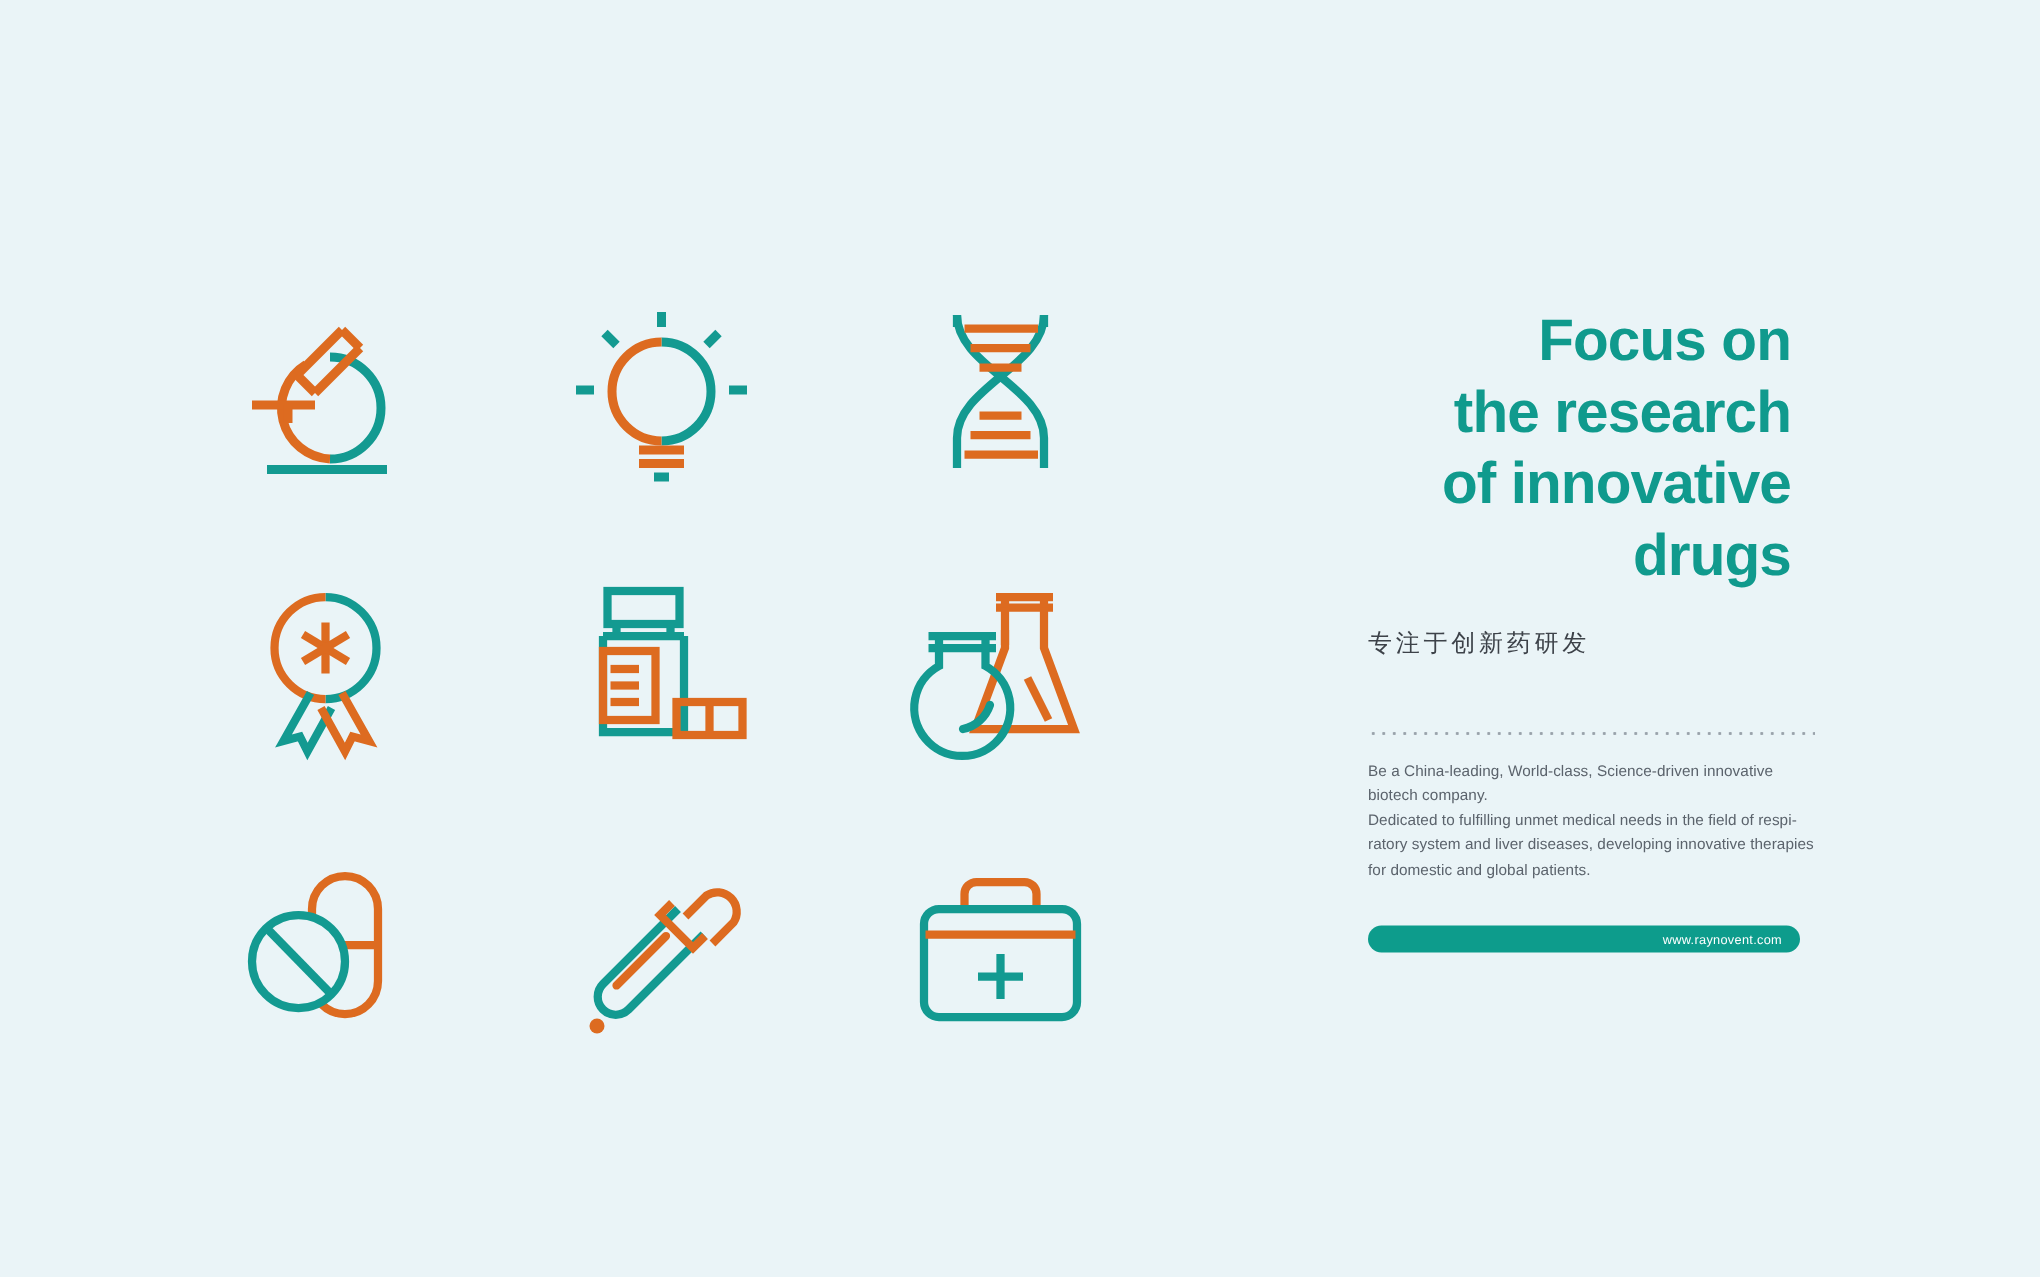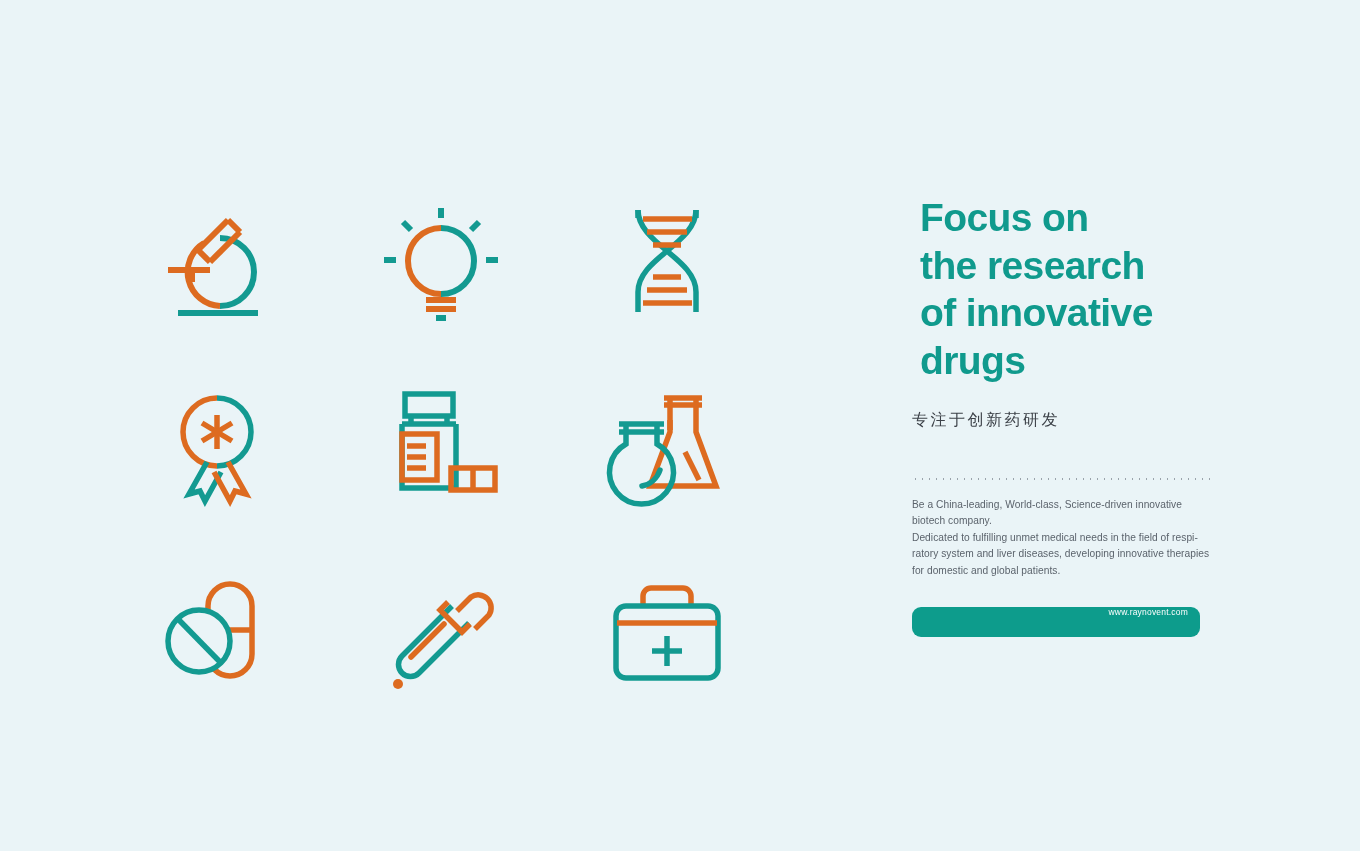--- a/index.html
+++ b/index.html
@@ -41,22 +41,23 @@
     left: 912px;
     top: 186px;
     width: 300px;
   }
   .headline {
     color: #109a8d;
     font-size: 39px;
     line-height: 1.22;
     font-weight: bold;
     letter-spacing: -0.6px;
-    margin: 8px;
+    margin: 18px;
     white-space: pre-line;
+    text-align: right;
   }
   .subtitle {
     margin: 26px 0 0 0;
     color: #3d4249;
     font-size: 16px;
     letter-spacing: 2.5px;
     font-weight: normal;
     line-height: 1.2;
   }
   .divider {
@@ -72,25 +73,25 @@
     color: #5b636c;
     font-size: 10.2px;
     line-height: 1.62;
     width: 300px;
     white-space: pre-line;
     letter-spacing: 0.05px;
   }
   .url-pill {
     margin-top: 28px;
     width: 288px;
-    height: 30px;
+    height: 18px;
     background: #0d9c8c;
     border-radius: 9px;
     display: flex;
-    align-items: flex-start;
+    align-items: center;
     justify-content: flex-end;
     padding-right: 12px;
     box-sizing: border-box;
   }
   .url-pill span {
     color: #ffffff;
     font-size: 8.5px;
     letter-spacing: 0.2px;
   }
 </style>

